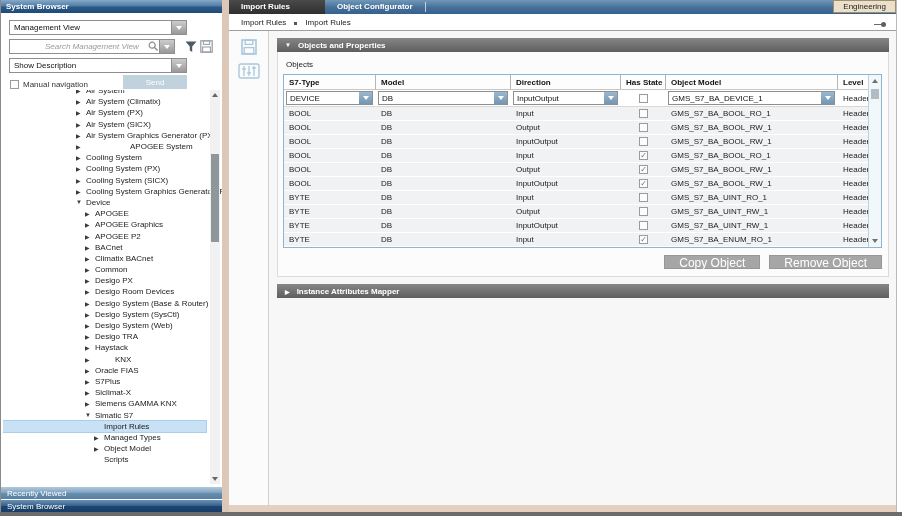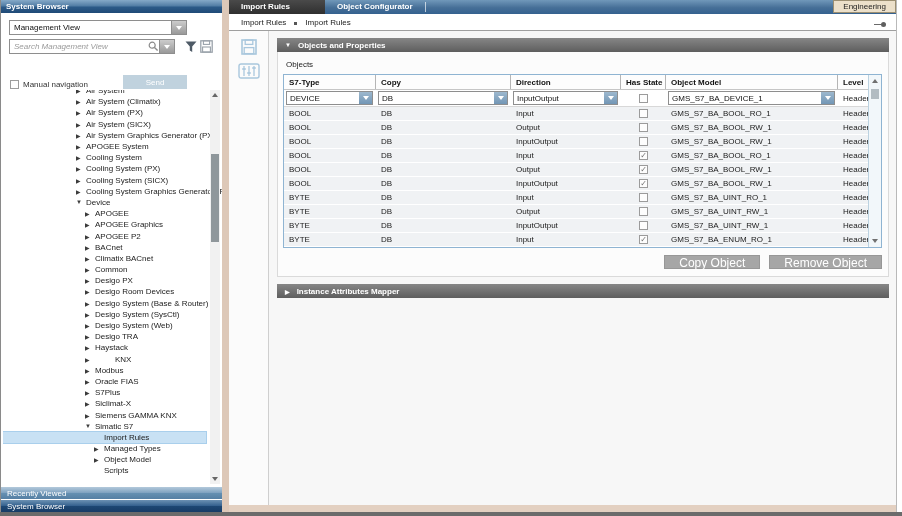--- a/index.html
+++ b/index.html
@@ -14,21 +14,21 @@
   .lp-header { height:13px; line-height:13px; padding-left:5px; color:#fff; font-size:8px; font-weight:bold;
                background:linear-gradient(#85a9c8,#4f7ba3 48%,#2d5b89 52%,#1f4a77); }
   .combo { position:absolute; height:15px; border:1px solid #8e8e8e; background:#fff; display:flex; align-items:center; }
   .combo .ctext { font-size:8px; color:#111; padding-left:4px; flex:1; white-space:nowrap; overflow:hidden; }
   .gbtn { width:15px; align-self:stretch; background:linear-gradient(#cccccc,#999999); display:flex; align-items:center; justify-content:center; border-left:1px solid #8e8e8e; }
   .tri-down-w { width:0; height:0; border-left:3px solid transparent; border-right:3px solid transparent; border-top:4px solid #fff; }
   .ctl-view { top:20px; left:8px; width:178px; }
   .ctl-desc { top:58px; left:8px; width:178px; }
   .searchwrap { position:absolute; top:39px; left:8px; width:166px; height:15px; border:1px solid #8e8e8e; background:#fff; display:flex; align-items:center; }
   .searchwrap input { border:none; outline:none; flex:1; font-size:8px; color:#444; padding-left:4px; min-width:0;
-                      font-family:"Liberation Sans",sans-serif; background:transparent; }
+                      font-family:"Liberation Sans",sans-serif; background:transparent;margin-left:31px; }
   .searchwrap input::placeholder { color:#9a9a9a; font-style:italic; }
   .sideicon { position:absolute; }
   .manual-label { position:absolute; top:80px; left:22px; font-size:8px; color:#333; }
   .manual-cb { position:absolute; top:80px; left:9px; width:9px; height:9px; border:1px solid #9b9b9b; background:#fdfdfd; }
   .send-btn { position:absolute; top:75px; left:122px; width:64px; height:14px; background:#c0d2de; color:#fff; font-size:8px;
               border:none; font-family:"Liberation Sans",sans-serif; }
 
   
   .tree { position:absolute; top:90px; left:2px; right:2px; bottom:28px; overflow:hidden; background:#fff; }
   .tree-row { height:11.2px; display:flex; align-items:center; margin-right:16px; white-space:nowrap; }
@@ -124,20 +124,26 @@
   </div>
   <svg class="sideicon" style="top:41px;left:184px" width="12" height="12" viewBox="0 0 12 12">
     <path d="M0.5 0.5 H11.5 L7.2 5.4 V11 L4.8 9.6 V5.4 Z" fill="#4e5a66"></path>
   </svg>
   <svg class="sideicon" style="top:40px;left:199px" width="13" height="13" viewBox="0 0 13 13">
     <rect x="0.8" y="0.8" width="11.4" height="11.4" fill="none" stroke="#9aa2aa" stroke-width="1.3"></rect>
     <rect x="3.4" y="0.8" width="6.2" height="3.6" fill="none" stroke="#9aa2aa" stroke-width="1.1"></rect>
     <rect x="2.6" y="7.0" width="7.8" height="5.0" fill="none" stroke="#9aa2aa" stroke-width="1.1"></rect>
   </svg>
 
+  <div class="combo ctl-desc">
+    <span class="ctext">Show Description</span>
+    <span class="gbtn">
+        <i class="tri-down-w"></i>
+      </span>
+  </div>
 
   <span class="manual-cb"></span>
   <span class="manual-label">Manual navigation</span>
   <button class="send-btn">Send</button>
 
   <div class="tree" id="tree">
     <div class="tree-row" style="padding-left: 73px;">
         <span class="tree-arrow">▶</span>
         <span class="tree-label">Air System</span>
       </div>
@@ -150,21 +156,21 @@
         <span class="tree-label">Air System (PX)</span>
       </div>
       <div class="tree-row" style="padding-left: 73px;">
         <span class="tree-arrow">▶</span>
         <span class="tree-label">Air System (SICX)</span>
       </div>
       <div class="tree-row" style="padding-left: 73px;">
         <span class="tree-arrow">▶</span>
         <span class="tree-label">Air System Graphics Generator (PX)</span>
       </div>
-      <div class="tree-row" style="padding-left: 73px;">
+      <div class="tree-row" style="padding-left: 73px; gap: 44px;">
         <span class="tree-arrow">▶</span>
         <span class="tree-label">APOGEE System</span>
       </div>
       <div class="tree-row" style="padding-left: 73px;">
         <span class="tree-arrow">▶</span>
         <span class="tree-label">Cooling System</span>
       </div>
       <div class="tree-row" style="padding-left: 73px;">
         <span class="tree-arrow">▶</span>
         <span class="tree-label">Cooling System (PX)</span>
@@ -229,24 +235,20 @@
         <span class="tree-arrow">▶</span>
         <span class="tree-label">Desigo TRA</span>
       </div>
       <div class="tree-row" style="padding-left: 82px;">
         <span class="tree-arrow">▶</span>
         <span class="tree-label">Haystack</span>
       </div>
       <div class="tree-row" style="padding-left: 82px; gap: 20px;">
         <span class="tree-arrow">▶</span>
         <span class="tree-label">KNX</span>
-      </div>
-      <div class="tree-row" style="padding-left: 82px;">
-        <span class="tree-arrow">▶</span>
-        <span class="tree-label">Modbus</span>
       </div>
       <div class="tree-row" style="padding-left: 82px;">
         <span class="tree-arrow">▶</span>
         <span class="tree-label">Oracle FIAS</span>
       </div>
       <div class="tree-row" style="padding-left: 82px;">
         <span class="tree-arrow">▶</span>
         <span class="tree-label">S7Plus</span>
       </div>
       <div class="tree-row" style="padding-left: 82px;">
@@ -331,21 +333,21 @@
         <span class="exp-arrow">▼</span>
         <span>Objects and Properties</span>
       </div>
 
       <div class="groupbox">
         <div class="objects-label">Objects</div>
 
         <div class="tablewrap" id="objtable">
           <div class="thead">
               <div class="hc" style="width: 92px;">S7-Type</div>
-              <div class="hc" style="width: 135px;">Copy</div>
+              <div class="hc" style="width: 135px;">Model</div>
               <div class="hc" style="width: 110px;">Direction</div>
               <div class="hc" style="width: 45px;">Has State</div>
               <div class="hc" style="width: 172px;">Object Model</div>
               <div class="hc" style="width: 31px;">Level</div>
             </div>
             <div class="erow">
               <div style="width: 92px; flex: 0 0 auto; padding: 0px 3px 0px 0px;">
                 <div class="ccombo">
                   <span>DEVICE</span>
                   <span class="cbtn">

